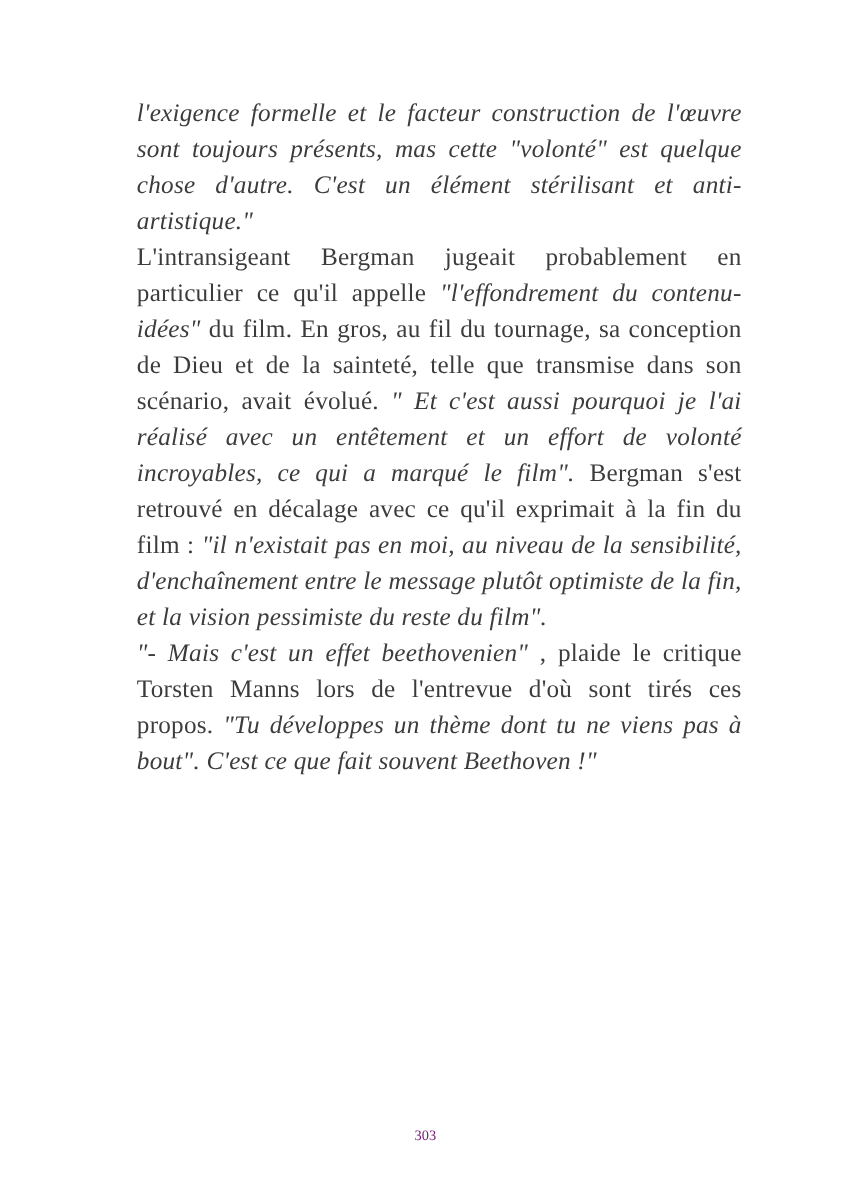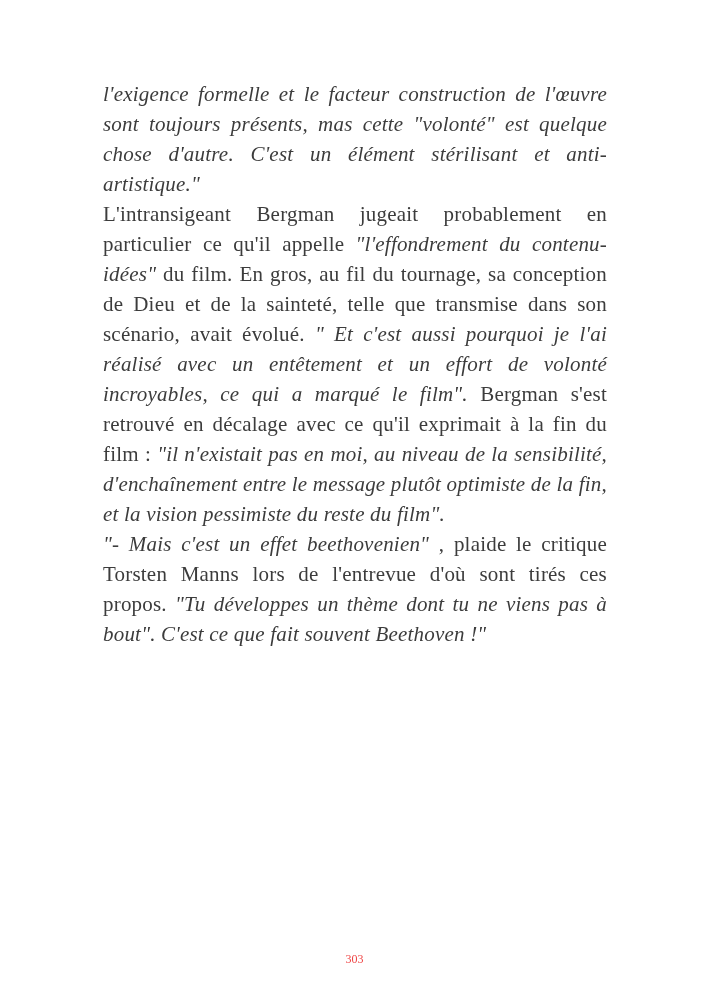--- a/index.html
+++ b/index.html
@@ -10,21 +10,21 @@
   .page {
     position: relative;
     width: 709px;
     height: 992px;
     background: #ffffff;
     overflow: hidden;
     font-family: "Liberation Serif", serif;
   }
   .text-block {
     position: absolute;
-    left: 103px;
+    left: 114px;
     top: 79px;
     width: 504px;
     text-align: justify;
     font-size: 21px;
     line-height: 30px;
     color: #3c3c3c;
     letter-spacing: 0.2px;
   }
   .text-block p {
     margin: 0;
@@ -33,22 +33,21 @@
   .it {
     font-style: italic;
   }
   .page-number {
     position: absolute;
     top: 939px;
     left: 0;
     width: 100%;
     text-align: center;
     font-size: 12px;
-    color: #ef4444;
-    margin-top: 13px;
+    color: #701a75;
   }
 </style>
 </head>
 <body>
 
 <div class="page">
   <div class="text-block">
       <p><span class="it">l'exigence formelle et le facteur construction de l'œuvre sont toujours présents, mas cette "volonté" est quelque chose d'autre. C'est un élément stérilisant et anti-artistique."</span></p>
       <p><span>L'intransigeant Bergman jugeait probablement en particulier ce qu'il appelle </span><span class="it">"l'effondrement du contenu-idées" </span><span> du film. En gros, au fil du tournage, sa conception de Dieu et de la sainteté, telle que transmise dans son scénario, avait évolué. </span><span class="it">" Et c'est aussi pourquoi je l'ai réalisé avec un entêtement et un effort de volonté incroyables, ce qui a marqué le film".</span><span>  Bergman s'est retrouvé en décalage avec ce qu'il exprimait à la fin du film : </span><span class="it">"il n'existait pas en moi, au niveau de la sensibilité, d'enchaînement entre le message plutôt optimiste de la fin, et la vision pessimiste du reste du film".</span></p>
       <p><span class="it">"- Mais c'est un effet beethovenien" </span><span>, plaide le critique Torsten Manns lors de l'entrevue d'où sont tirés ces propos.  </span><span class="it">"Tu développes un thème dont tu ne viens pas à bout". C'est ce que fait souvent Beethoven !"</span></p>

